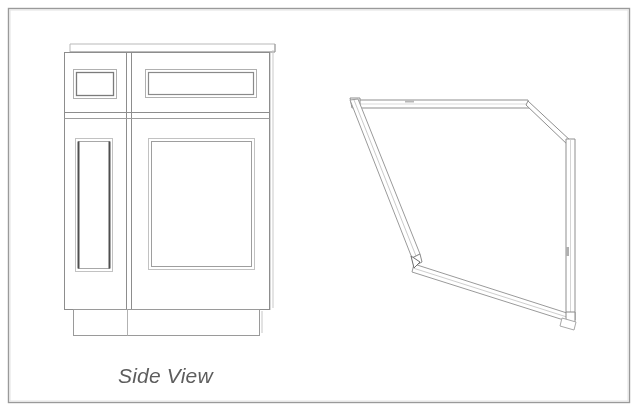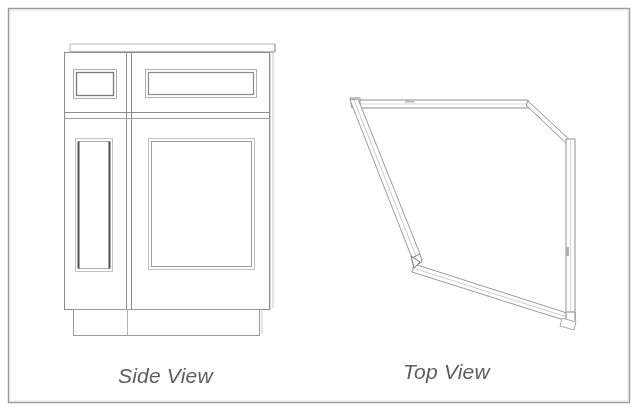--- a/index.html
+++ b/index.html
@@ -143,15 +143,14 @@
       </g>
 
       <g>
         <path d="M411,256 L420,262 L414,268 Z" fill="#ffffff" stroke="#6f6f6f" stroke-width="1"></path>
       </g>
     </g>
   </svg>
 
   <div class="caption" id="caption-side">Side View</div>
 
-  <div class="caption" id="caption-top">Top View</div>
 
 </div>
 
 </body></html>

